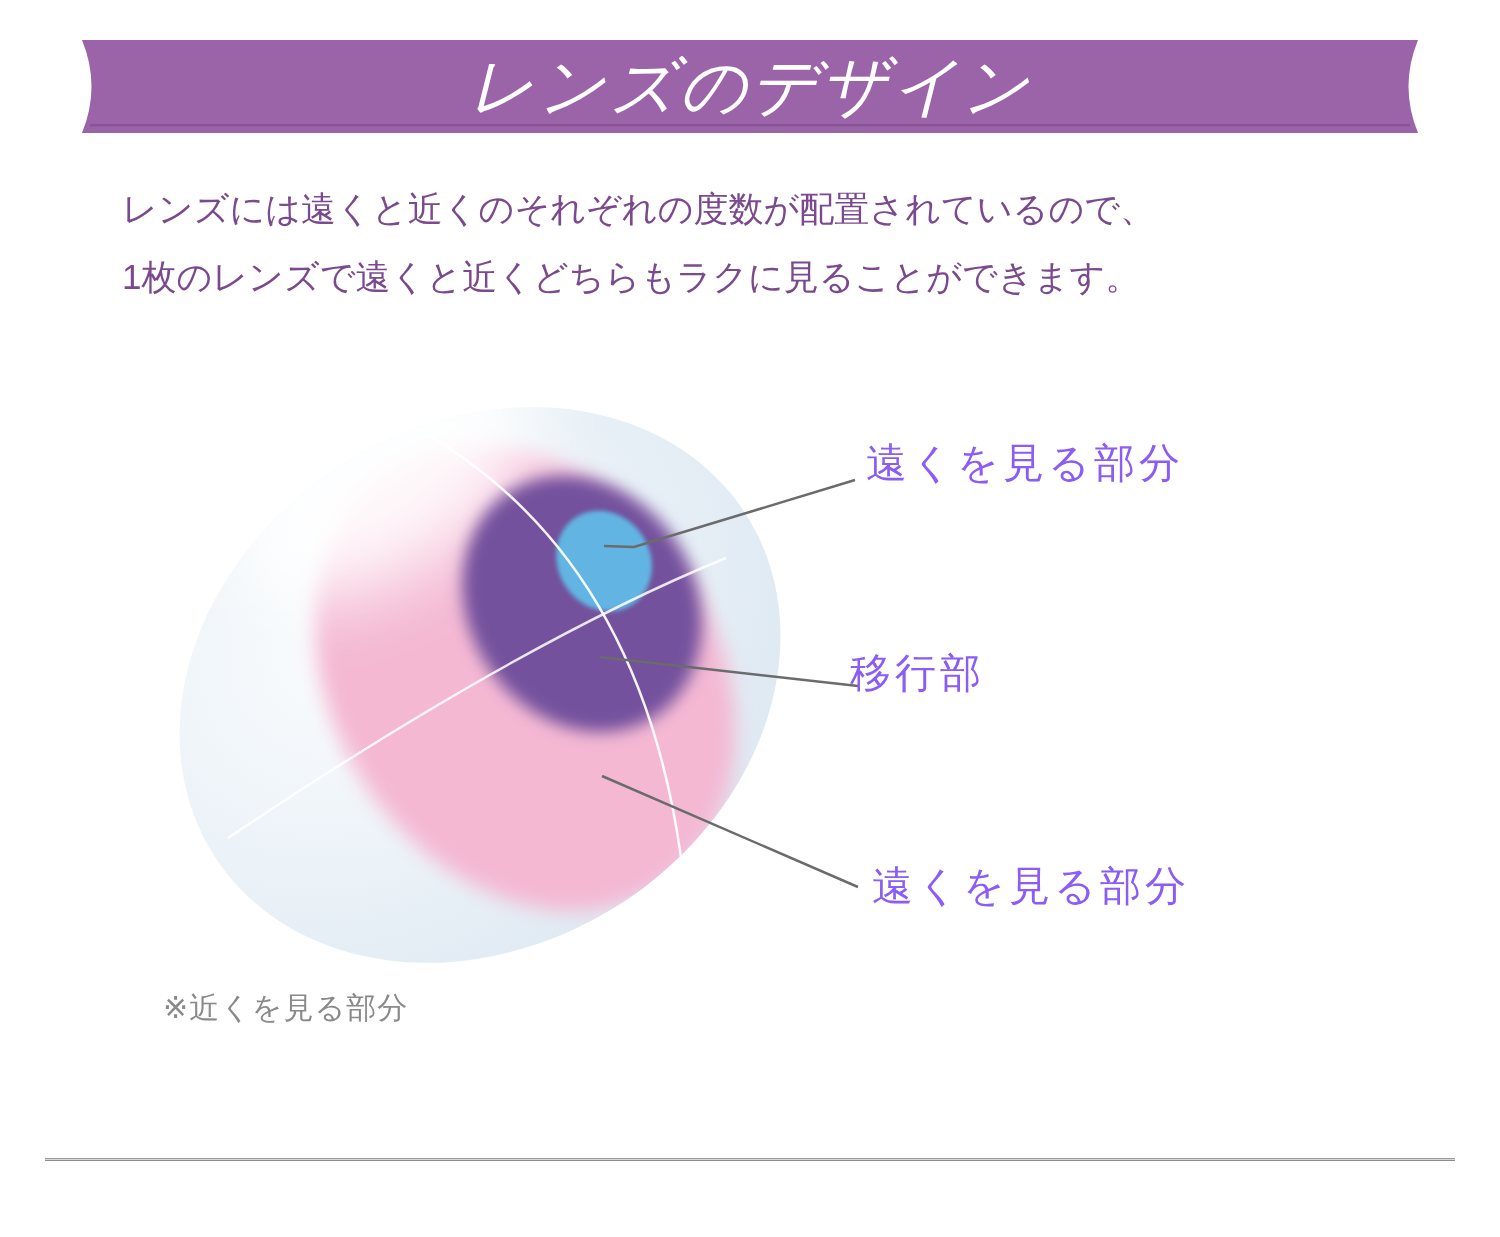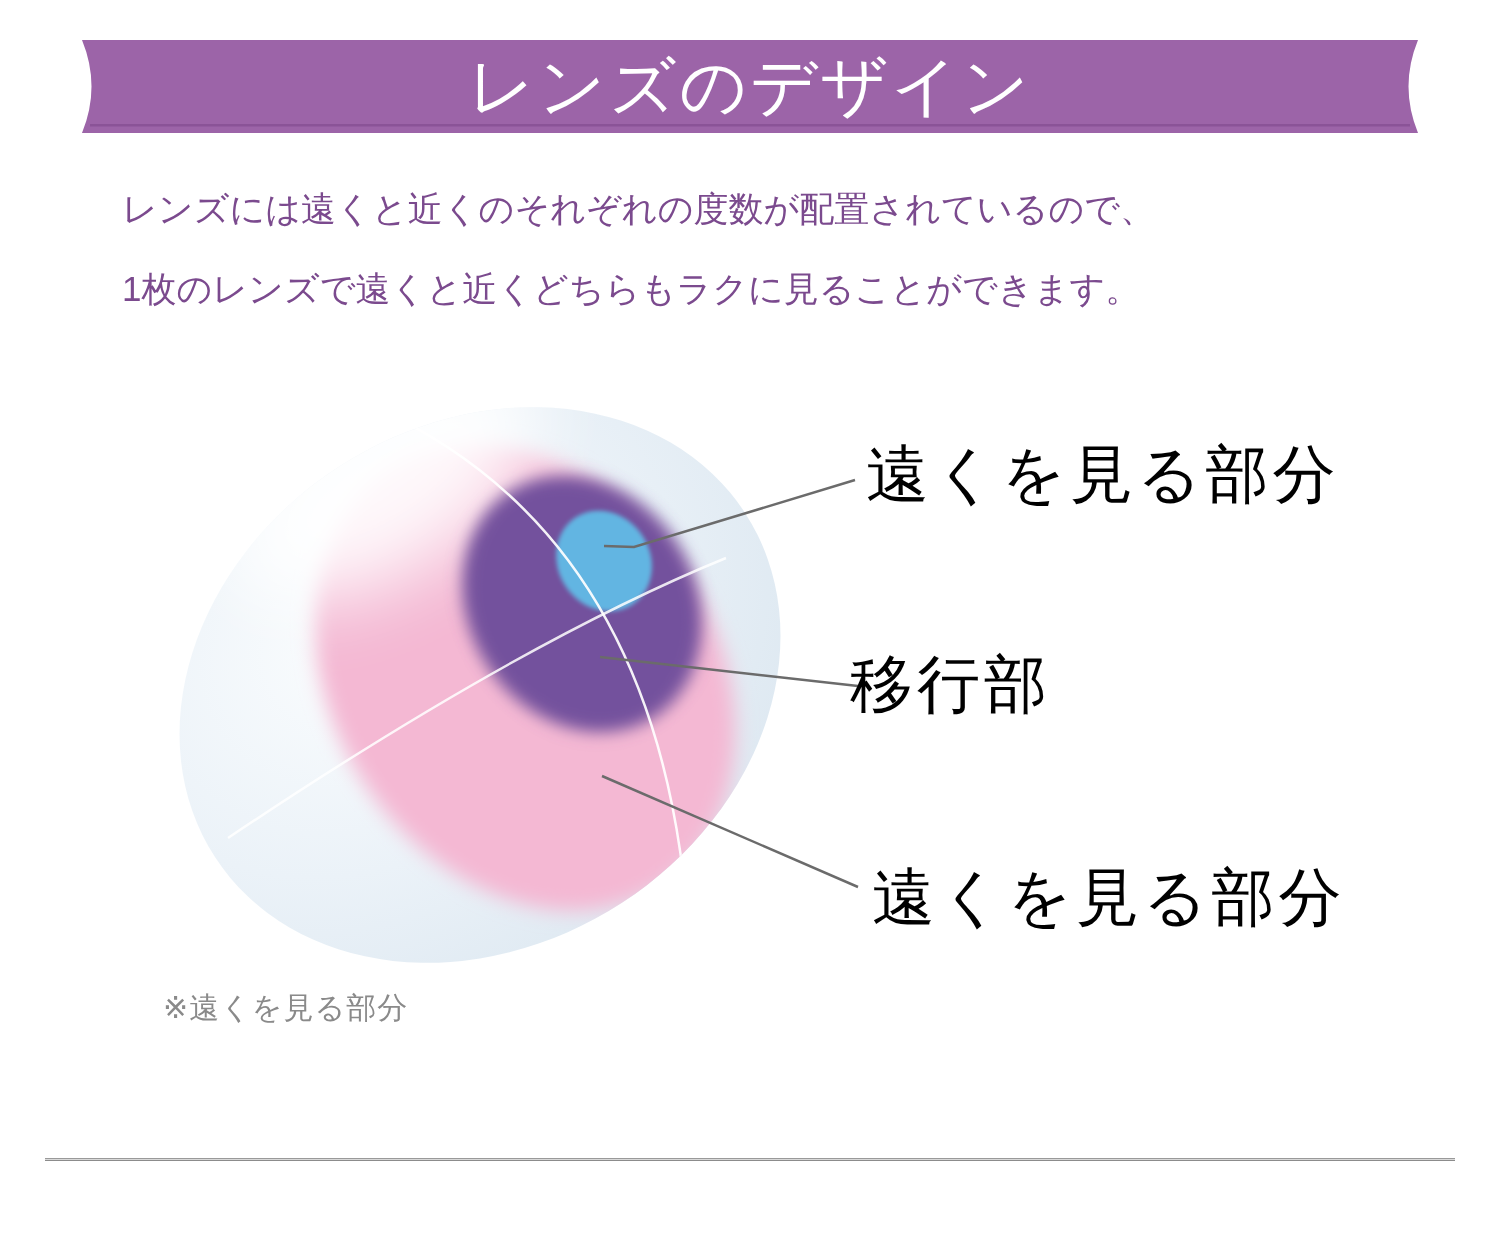--- a/index.html
+++ b/index.html
@@ -7,34 +7,34 @@
     width:1500px;height:1237px;position:relative;overflow:hidden;
     background:#ffffff;
     font-family:"DejaVu Sans","Liberation Sans",sans-serif;
   }
   .ribbon-svg{position:absolute;left:0;top:0;display:block}
   .banner-title{
     position:absolute;left:0;top:40px;width:1500px;height:93px;
     display:flex;align-items:center;justify-content:center;
     color:#ffffff;
     font-family:"DejaVu Serif","Liberation Serif",serif;
-    font-size:66px;letter-spacing:3px;white-space:nowrap;
+    font-size:66px;letter-spacing:3px;white-space:nowrap;font-style:italic;
   }
   .desc-line{
     position:absolute;left:122px;
     color:#7B4A8E;
     font-family:Liberation Sans, sans-serif;
     font-size:35px;line-height:1.2;white-space:nowrap;
   }
   #desc-line-1{top:188px}
-  #desc-line-2{top:268px}
+  #desc-line-2{top:256px}
   .lens-svg{position:absolute;left:0;top:0}
   .zone-label{
-    position:absolute;color:#000000;
-    font-size:63px;letter-spacing:4px;line-height:1;white-space:nowrap;
+    position:absolute;color:#8b5cf6;
+    font-size:41px;letter-spacing:4px;line-height:1;white-space:nowrap;
   }
   #label-far{left:866px;top:443px}
   #label-transition{left:850px;top:653px}
   #label-near{left:872px;top:866px}
   .footnote{
     position:absolute;left:163px;top:988px;
     color:#8A8A8A;font-size:30px;letter-spacing:1px;white-space:nowrap;
   }
   .divider{
     position:absolute;left:45px;top:1158px;width:1410px;height:3px;
@@ -95,15 +95,15 @@
 
   <polyline points="604,546 634,547 855,480" fill="none" stroke-width="2.5" stroke="#6B6B6B"></polyline>
   <line x1="600" y1="657" x2="858" y2="686" stroke-width="2.5" stroke="#6B6B6B"></line>
   <line x1="602" y1="776" x2="858" y2="887" stroke-width="2.5" stroke="#6B6B6B"></line>
 </svg>
 
 <div class="zone-label" id="label-far">遠くを見る部分</div>
 <div class="zone-label" id="label-transition">移行部</div>
 <div class="zone-label" id="label-near">遠くを見る部分</div>
 
-<div class="footnote">※遠くを見る部分</div>
+<div class="footnote">※近くを見る部分</div>
 
 <div class="divider"></div>
 
 </body></html>

